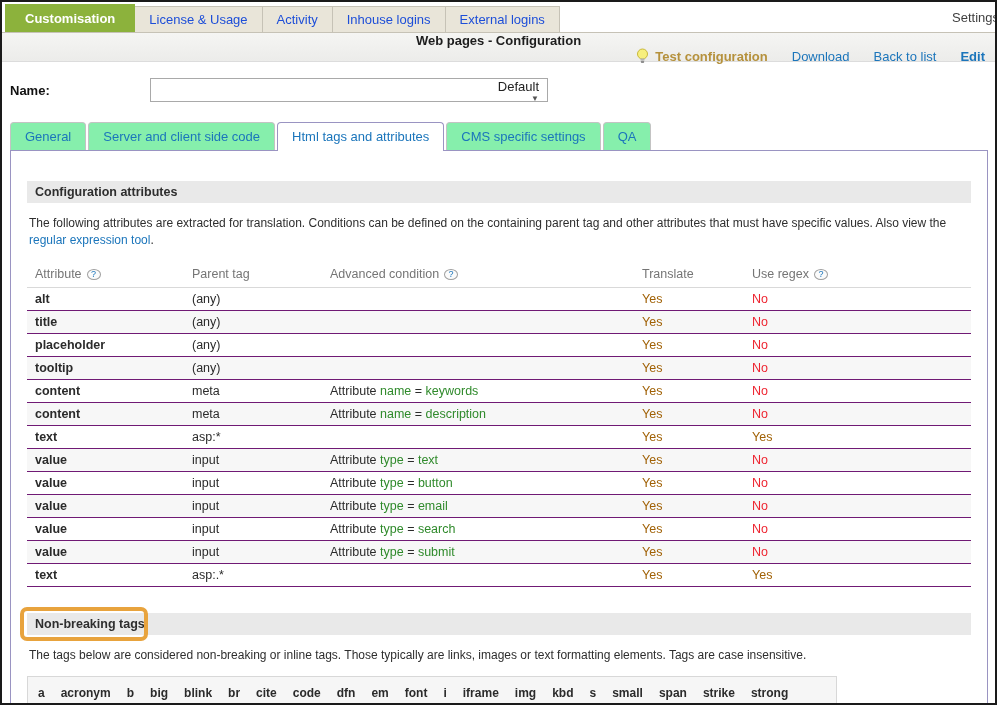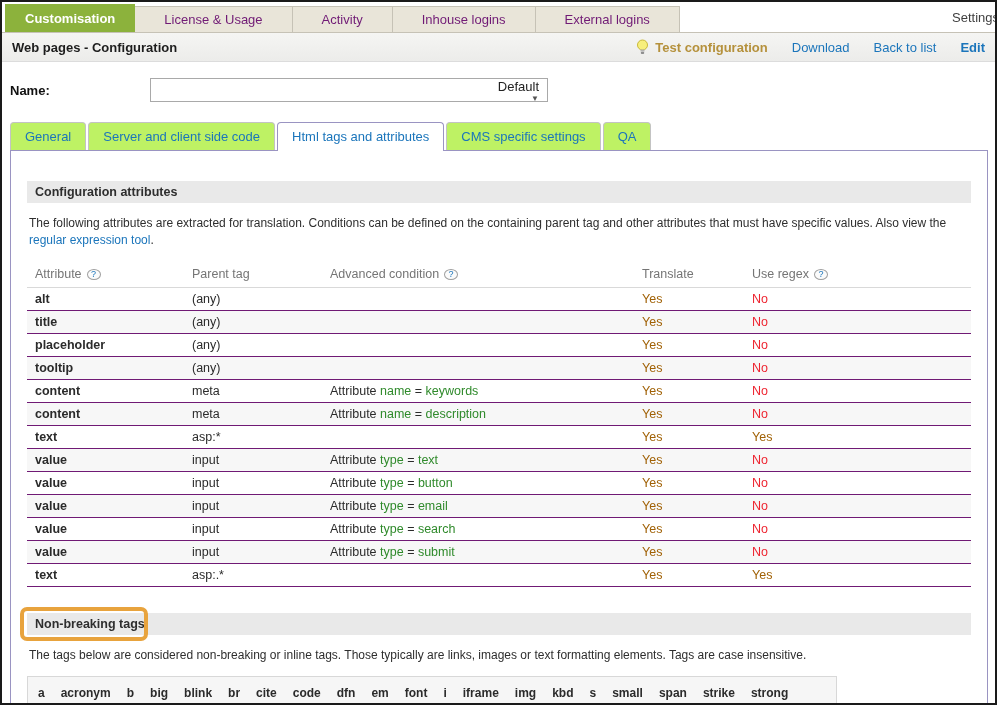--- a/index.html
+++ b/index.html
@@ -7,58 +7,59 @@
   #screen {
     width: 997px; height: 705px; border: 2px solid #1a1a1a;
     background: #fff; overflow: hidden; position: relative;
   }
   
   .top-tabbar {
     display: flex; align-items: flex-end; height: 31px;
     padding-left: 3px; background: #fff; border-bottom: 1px solid #c6c2b6;
   }
   .wtab {
-    padding: 5px 29px; font-size: 13px; color: #701a75;
+    padding: 5px 14px; font-size: 13px; color: #1d4ed8;
     background: #e9e5d9; border: 1px solid #c6c2b6; border-bottom: none;
     cursor: pointer; white-space: nowrap;
   }
   .wtab + .wtab { border-left: none; }
   .wtab.active {
     background: #8cb23c; color: #fff; font-weight: bold;
     border-color: #8cb23c; padding: 6px 19px;
   }
   .settings-right {
     margin-left: auto; font-size: 13px; color: #3f3f3f;
     align-self: center; position: relative; right: -4px; white-space: nowrap;
   }
   
   .headerbar {
     height: 29px; background: linear-gradient(#f5f5f3, #ececea);
     border-bottom: 1px solid #dcdcdc; display: flex; align-items: center;
     padding: 0 10px;
+    flex-direction: column;
   }
   .page-title { font-size: 13px; font-weight: bold; color: #1d1d1d; }
   .header-actions { margin-left: auto; display: flex; align-items: center; gap: 24px; }
   .action-test { display: flex; align-items: center; gap: 6px; color: #b5913c; font-weight: bold; font-size: 13px; cursor: pointer; }
   .action-link { color: #1b75bb; font-size: 13px; cursor: pointer; text-decoration: none; }
   .action-link.bold { font-weight: bold; }
   
   .name-row { display: flex; align-items: center; padding: 16px 8px 14px 8px; }
   .name-label { font-size: 13px; font-weight: bold; color: #111; width: 140px; }
   .select-box {
     width: 398px; height: 24px; border: 1px solid #a9a9a9; border-radius: 0;
     background: #fff; display: flex; align-items: flex-end; padding: 0 8px;
     font-size: 13px; color: #222; cursor: pointer; flex-direction: column;
   }
   .select-arrow { margin-left: auto; font-size: 8px; color: #555; }
   
   .cfg-tabbar { display: flex; align-items: flex-end; gap: 2px; margin: 6px 0 0 8px; position: relative; z-index: 2; }
   .ctab {
     border: 1px solid #c3c3c3; border-bottom: none; border-radius: 4px 4px 0 0;
-    padding: 6px 14px; font-size: 13px; color: #1b75bb; background: #bef264;
+    padding: 6px 14px; font-size: 13px; color: #1b75bb; background: #86efac;
     cursor: pointer; white-space: nowrap;
   }
   .ctab.active { border-color: #9a94c2; margin-bottom: -1px; padding-bottom: 7px; background: #fff; }
   
   .panel {
     margin: 0 7px 5px 8px; border: 1px solid #9a94c2; background: #fff;
     padding: 30px 16px 16px 16px; min-height: 556px; position: relative; z-index: 1;
   }
   .section-bar {
     background: #e9e9e9; padding: 4px 8px; font-size: 12.5px; font-weight: bold;

